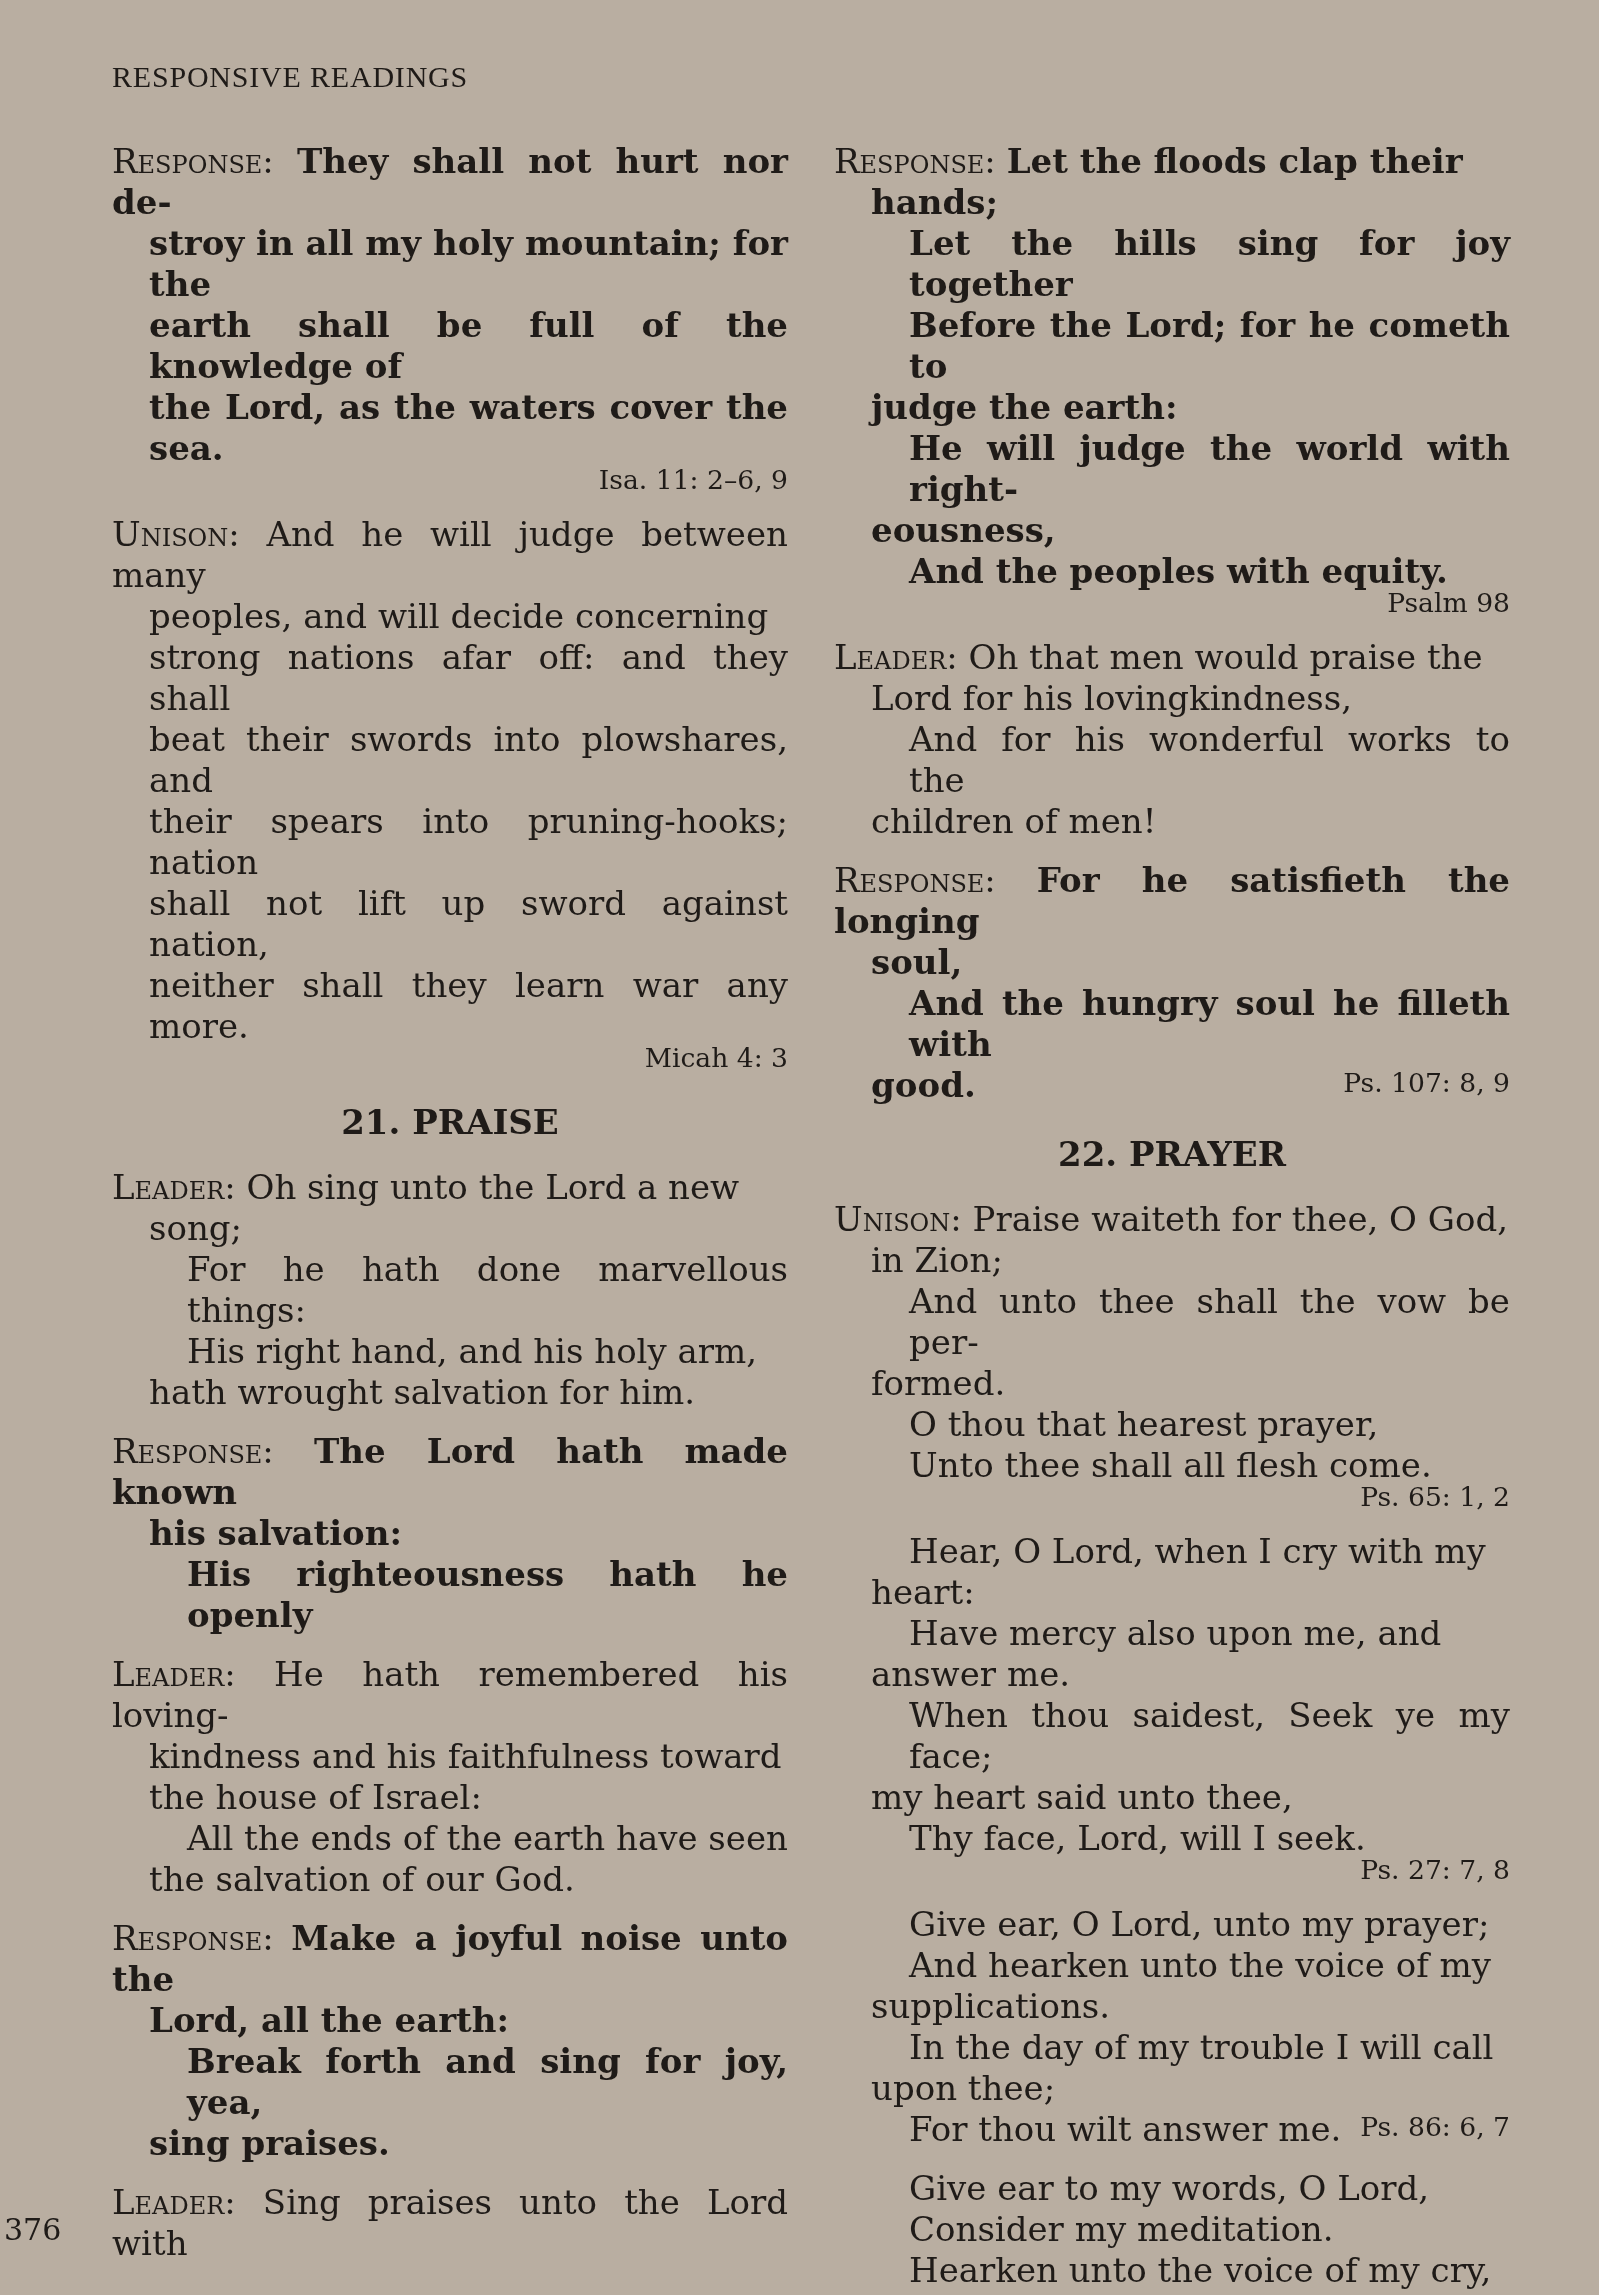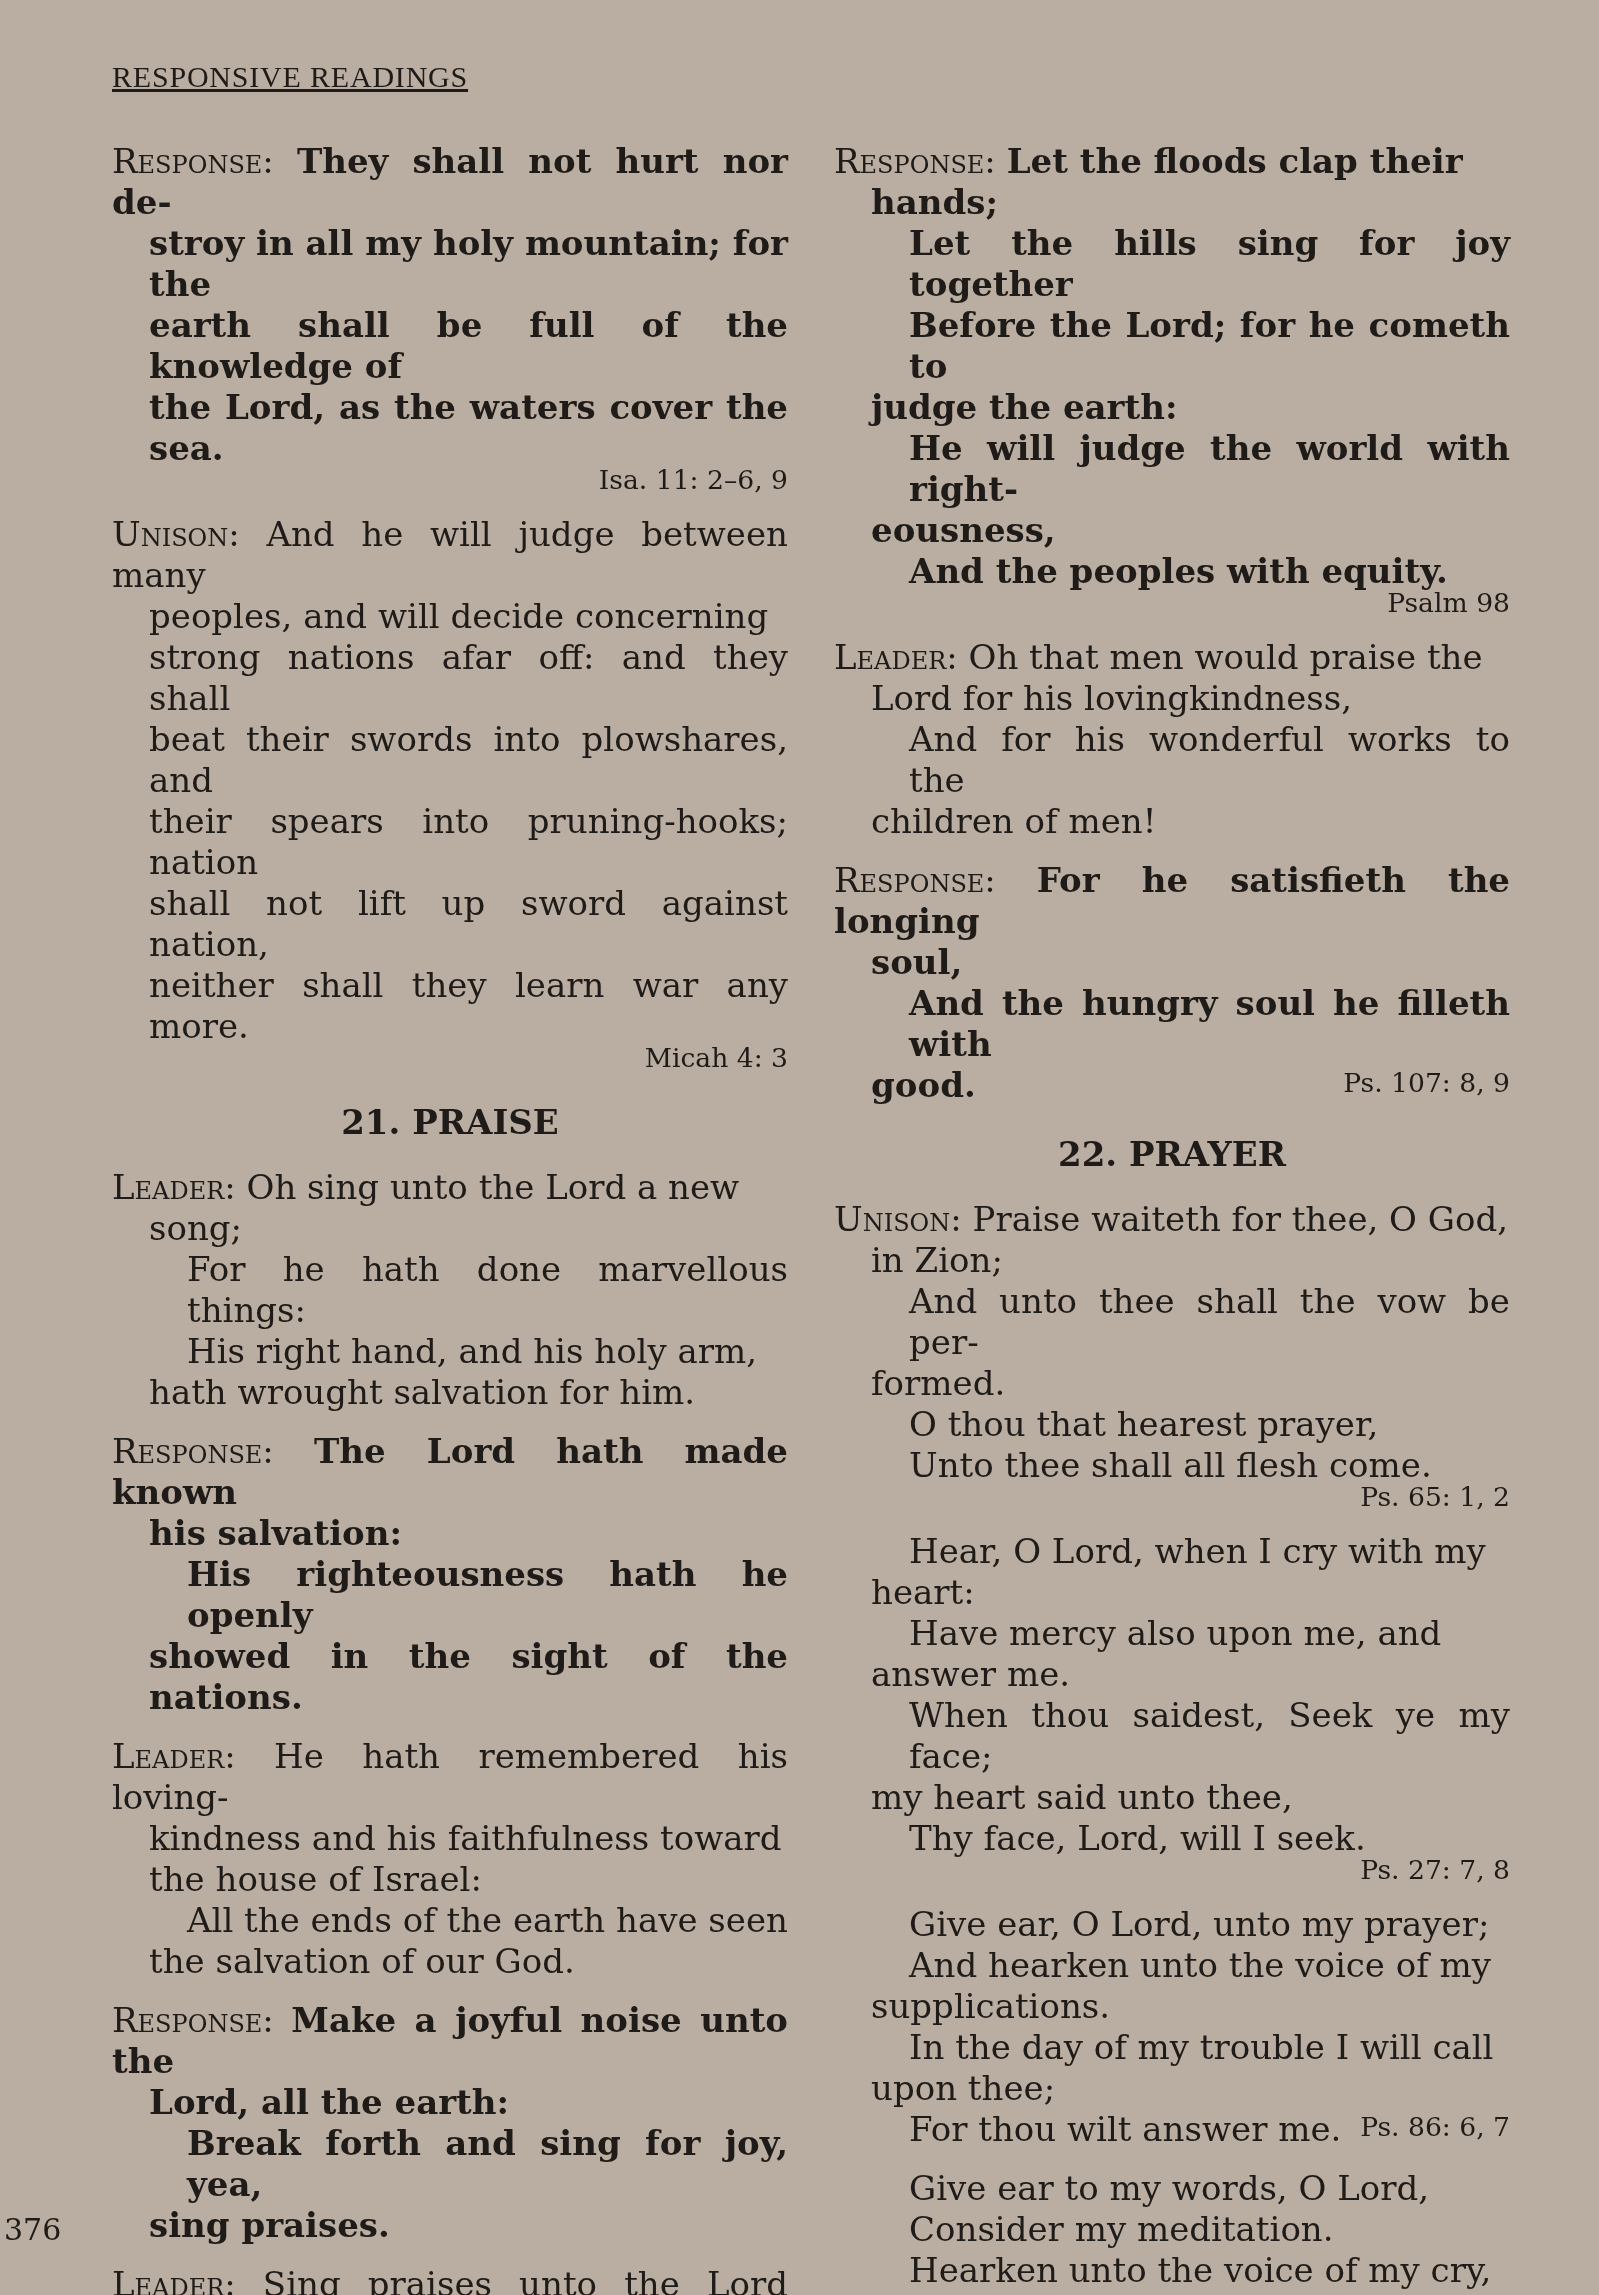--- a/index.html
+++ b/index.html
@@ -1,17 +1,17 @@
 <!DOCTYPE html>
 <html style="font-size:13.3px"><head>
 <meta charset="utf-8">
 <style>
   html,body{margin:0;padding:0;}
   body{width:1599px;height:2295px;background:#b9aea1;position:relative;overflow:hidden;font-family:"DejaVu Serif",serif;color:#1f1b18;}
-  .running-head{position:absolute;left:112px;top:60px;font-family:"Liberation Serif",serif;font-size:30px;letter-spacing:0.8px;text-decoration:underline;}
+  .running-head{position:absolute;left:112px;top:60px;font-family:"Liberation Serif",serif;font-size:30px;letter-spacing:0.8px;}
   .col{position:absolute;top:133px;width:676px;}
   .col.left{left:112px;}
   .col.right{left:834px;}
   .para{font-size:34px;line-height:41px;margin:0 0 18px 0;text-align:justify;}
   .line{display:block;padding-left:37px;}
   .line.first{padding-left:0;margin-top:8px;}
   .line.indent{padding-left:75px;}
   .line.cont{padding-left:37px;}
   .bold{font-weight:bold;}
   .role{font-variant:small-caps;}
@@ -47,21 +47,20 @@
       <span class="line first"><span class="role">Leader:</span> <span>Oh sing unto the Lord a new</span></span>
       <span class="line cont"><span>song;</span></span>
       <span class="line indent"><span>For he hath done marvellous things:</span></span>
       <span class="line indent"><span>His right hand, and his holy arm,</span></span>
       <span class="line cont"><span>hath wrought salvation for him.</span></span>
     </div>
     <div class="para">
       <span class="line first"><span class="role">Response:</span> <span class="bold">The Lord hath made known</span></span>
       <span class="line cont"><span class="bold">his salvation:</span></span>
       <span class="line indent"><span class="bold">His righteousness hath he openly</span></span>
-      <span class="line cont"><span class="bold">showed in the sight of the nations.</span></span>
     </div>
     <div class="para">
       <span class="line first"><span class="role">Leader:</span> <span>He hath remembered his loving-</span></span>
       <span class="line cont"><span>kindness and his faithfulness toward</span></span>
       <span class="line cont"><span>the house of Israel:</span></span>
       <span class="line indent"><span>All the ends of the earth have seen</span></span>
       <span class="line cont"><span>the salvation of our God.</span></span>
     </div>
     <div class="para">
       <span class="line first"><span class="role">Response:</span> <span class="bold">Make a joyful noise unto the</span></span>

